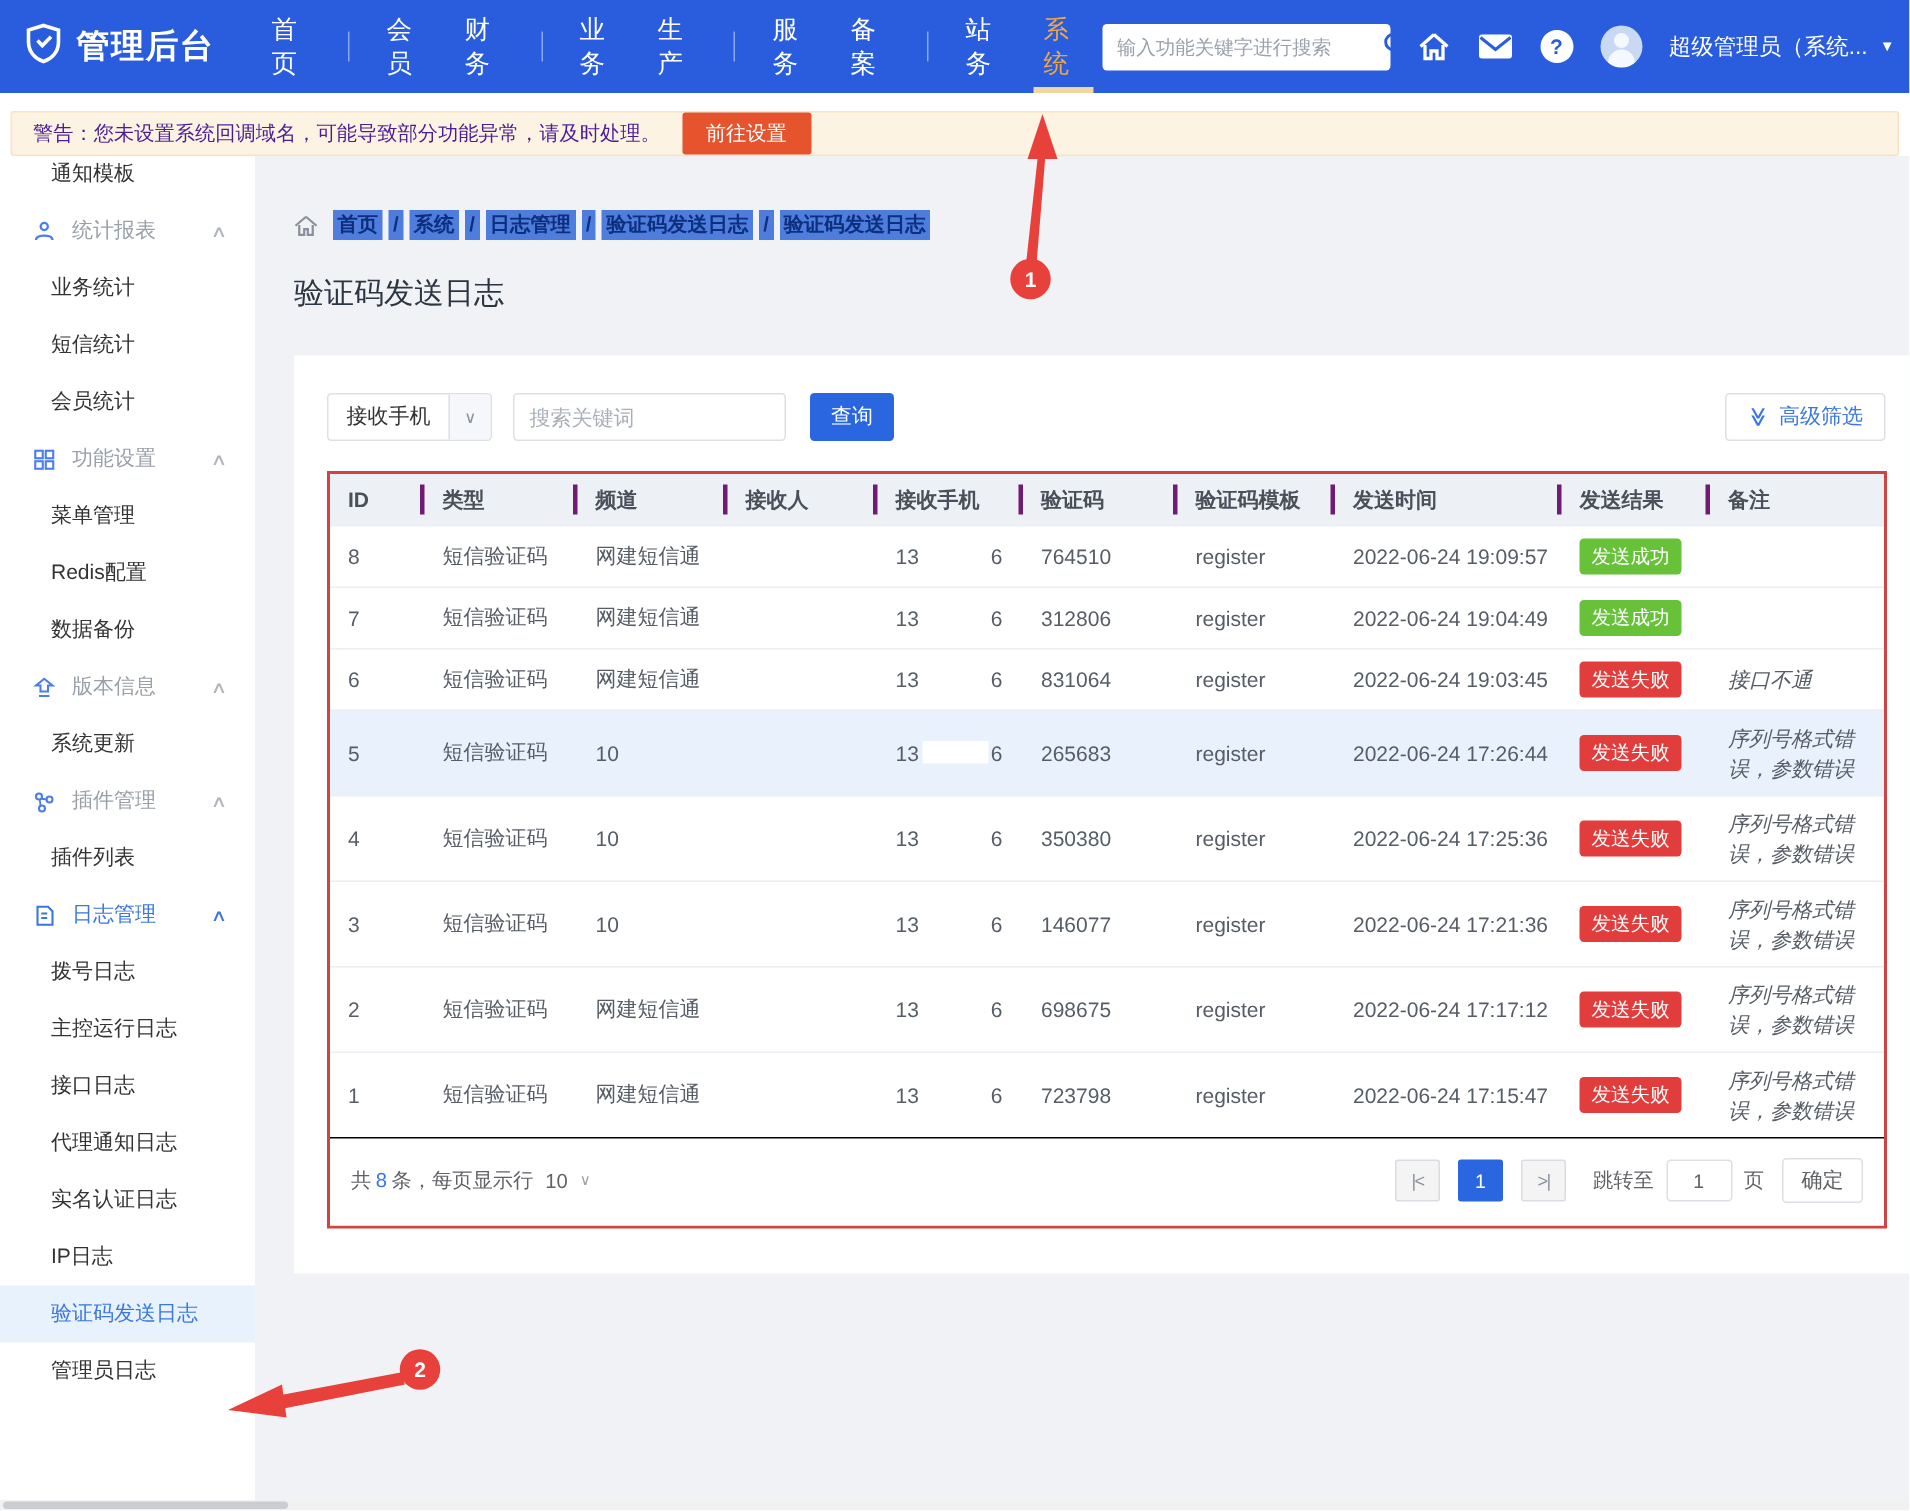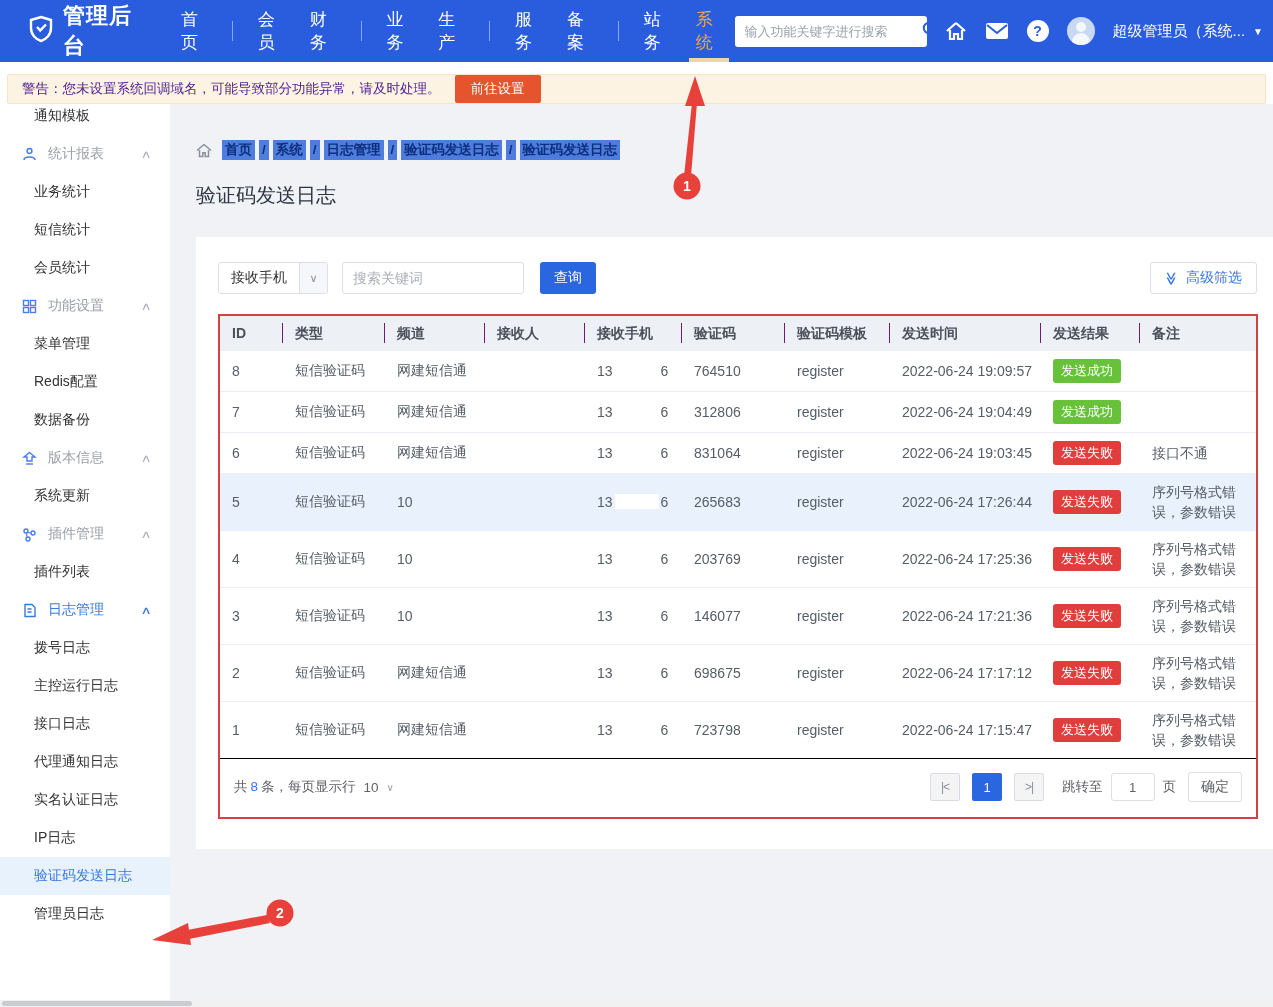--- a/index.html
+++ b/index.html
@@ -3,21 +3,21 @@
 <meta charset="utf-8">
 <style>
   * { margin:0; padding:0; box-sizing:border-box; }
   html,body { width:1273px; height:1007px; overflow:hidden;
     font-family:"Liberation Sans","DejaVu Sans",sans-serif; background:#fff; }
   .stage { position:relative; width:1273px; height:1007px; }
 
   
   .navbar { position:absolute; top:0; left:0; width:1273px; height:62px;
     background:#2a5ddd; display:flex; align-items:center; color:#fff; z-index:5; }
-  .brand { display:flex; align-items:center; gap:9px; padding:0 14px 0 28px; min-width:168px; }
+  .brand { display:flex; align-items:center; gap:9px; padding:0 14px 0 16px; min-width:168px; }
   .brand-name { font-size:22px; font-weight:bold; letter-spacing:1px; }
   .nav-menu { display:flex; align-items:center; height:62px; }
   .nav-item { position:relative; height:62px; display:flex; align-items:center;
     padding:0 13px; font-size:17px; cursor:pointer; }
   .nav-item.active { color:#efa843; }
   .nav-item.active::after { content:""; position:absolute; left:6px; right:6px;
     bottom:0; height:4px; background:#f0d6a2; }
   .nav-divider { width:1px; height:20px; background:rgba(255,255,255,.45); margin:0 12px; }
   .nav-right { display:flex; align-items:center; margin-left:auto; padding-right:10px; gap:18px; }
   .search-box { display:flex; align-items:center; width:192px; height:31px;
@@ -87,34 +87,34 @@
   .f-adv { margin-left:auto; height:32px; background:#fff; border:1px solid #dcdfe6; border-radius:3px;
     color:#3a77e0; font-size:14px; display:flex; align-items:center; gap:7px; padding:0 14px;
     cursor:pointer; font-family:inherit; }
   .adv-icon { display:inline-block; font-weight:bold; font-size:13px; transform:rotate(90deg); }
 
   
   .red-box { margin:20px 15px 0 22px; border:2px solid #cf4443; }
   .tbl { width:100%; color:#565d66; font-size:14px; }
   .t-head { display:flex; background:#edf0f5; height:34px; align-items:center;
     font-weight:bold; color:#4a505a; }
-  .t-head .cell { border-right:1px solid #701a75; height:20px; line-height:20px; }
+  .t-head .cell { border-right:3px solid #701a75; height:20px; line-height:20px; }
   .t-head .cell:last-child { border-right:none; }
   .cell { padding-left:12px; flex-shrink:0; }
   .c0{width:63px;} .c1{width:102px;} .c2{width:100px;} .c3{width:100px;} .c4{width:97px;}
   .c5{width:103px;} .c6{width:105px;} .c7{width:151px;} .c8{width:99px;} .c9{flex:1;}
   .t-row { display:flex; align-items:center; border-top:1px solid #ebeef5; background:#fff; }
   .t-row.h41 { height:41px; } .t-row.h57 { height:57px; }
   .t-row.hl { background:#e9f2fc; }
   .badge { display:inline-block; padding:3px 8px; border-radius:3px; color:#fff; font-size:13px; }
   .badge.success { background:#67c23a; }
   .badge.fail { background:#e23d3d; }
   .phone-censor { display:inline-block; width:44px; height:15px; background:#fff;
     vertical-align:-2px; margin:0 2px; }
-  .remark { line-height:1.45; padding-right:6px; }
+  .remark { line-height:1.45; padding-right:6px;font-style:italic; }
 
   
   .pager { display:flex; align-items:center; padding:13px 14px 15px 14px; border-top:1px solid #000000;
     background:#fff; font-size:13.5px; color:#606266; }
   .pg-total b { color:#3a77e0; font-weight:normal; padding:0 3px; }
   .pg-size { margin-left:8px; } .pg-size-caret { color:#9aa0a8; font-size:10px; margin-left:8px; }
   .pg-right { margin-left:auto; display:flex; align-items:center; gap:12px; }
   .pg-btn { width:30px; height:28px; border:1px solid #d9dce3; background:#f4f4f5; border-radius:2px;
     color:#8a919c; font-size:12px; display:flex; align-items:center; justify-content:center;
     cursor:pointer; letter-spacing:-1px; }
@@ -381,21 +381,21 @@
               <span class="cell c8"><span class="badge fail">发送失败</span></span>
               <span class="cell c9 remark">序列号格式错误，参数错误</span>
             </div>
 
             <div class="t-row h57">
               <span class="cell c0">4</span>
               <span class="cell c1">短信验证码</span>
               <span class="cell c2">10</span>
               <span class="cell c3"></span>
               <span class="cell c4"><span>13</span><span class="phone-censor"></span><span>6</span></span>
-              <span class="cell c5">203769</span>
+              <span class="cell c5">350380</span>
               <span class="cell c6">register</span>
               <span class="cell c7">2022-06-24 17:25:36</span>
               <span class="cell c8"><span class="badge fail">发送失败</span></span>
               <span class="cell c9 remark">序列号格式错误，参数错误</span>
             </div>
 
             <div class="t-row h57">
               <span class="cell c0">3</span>
               <span class="cell c1">短信验证码</span>
               <span class="cell c2">10</span>

